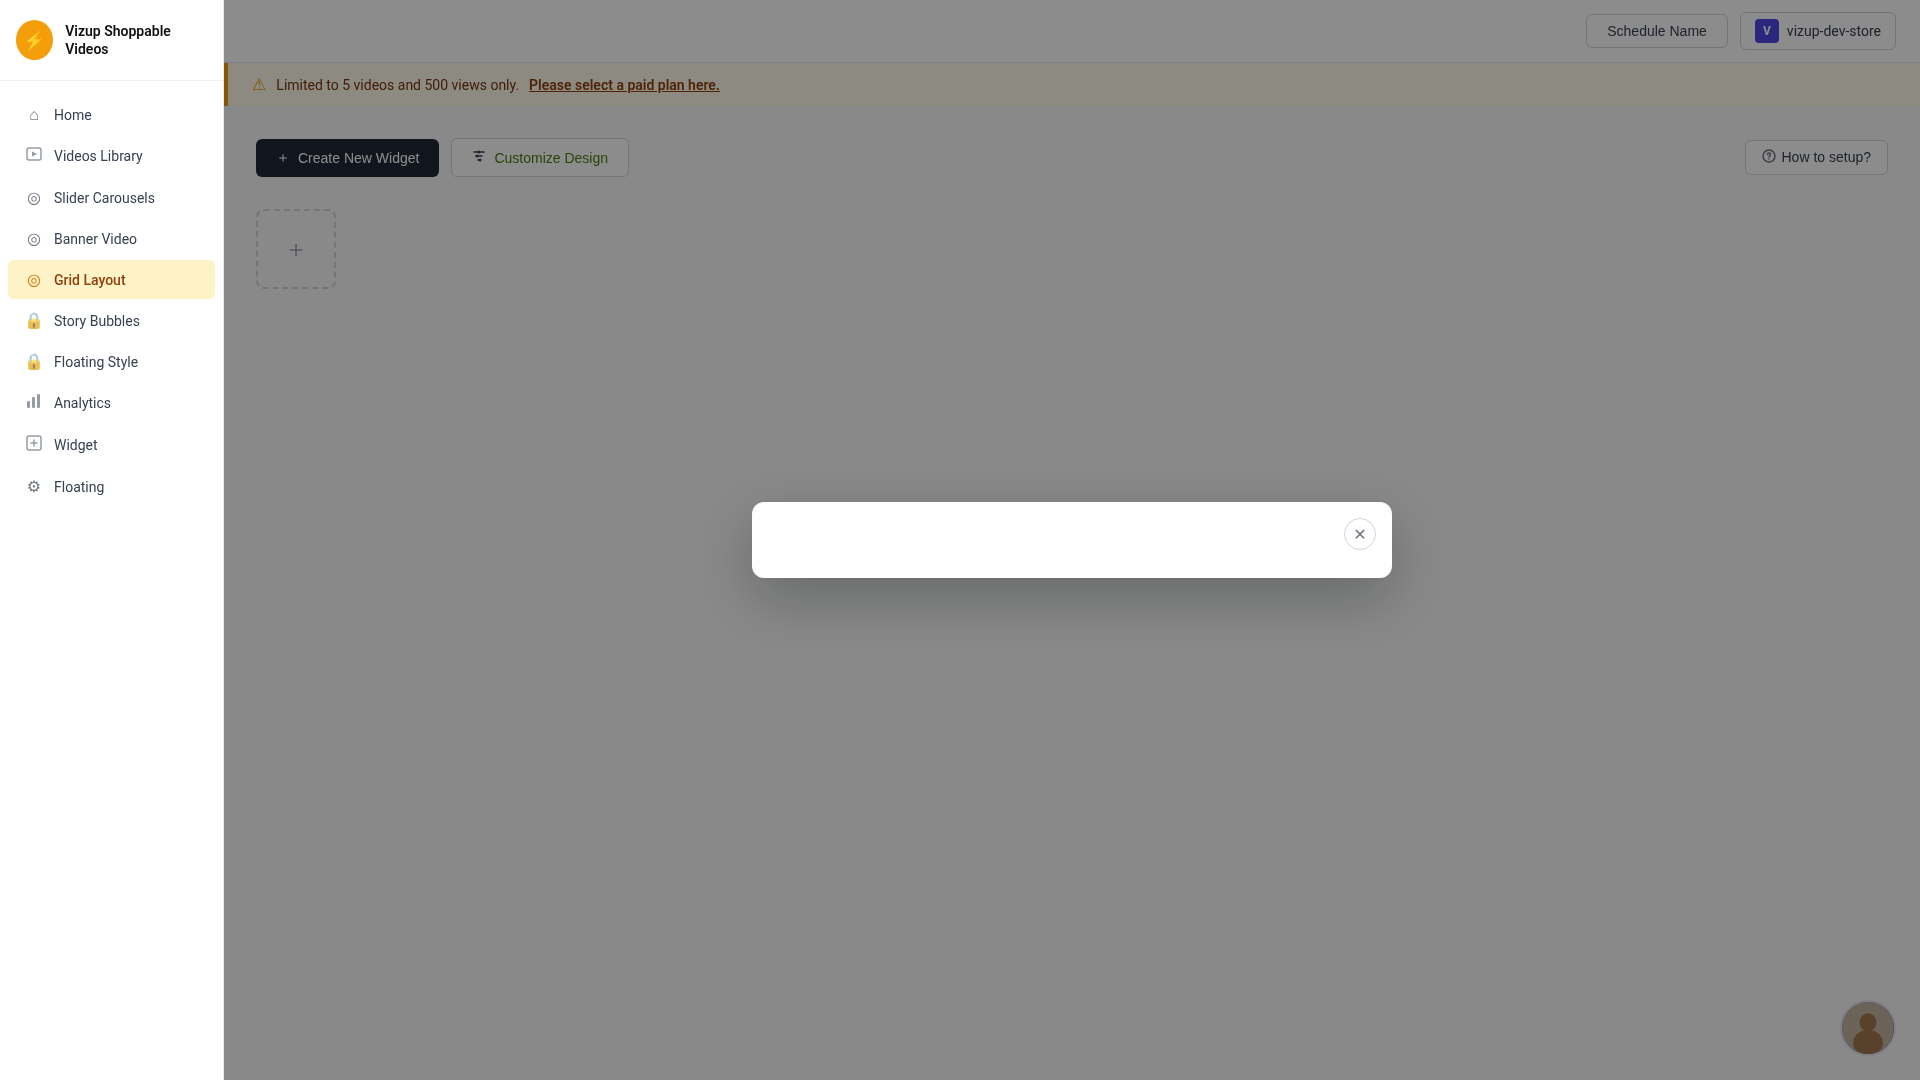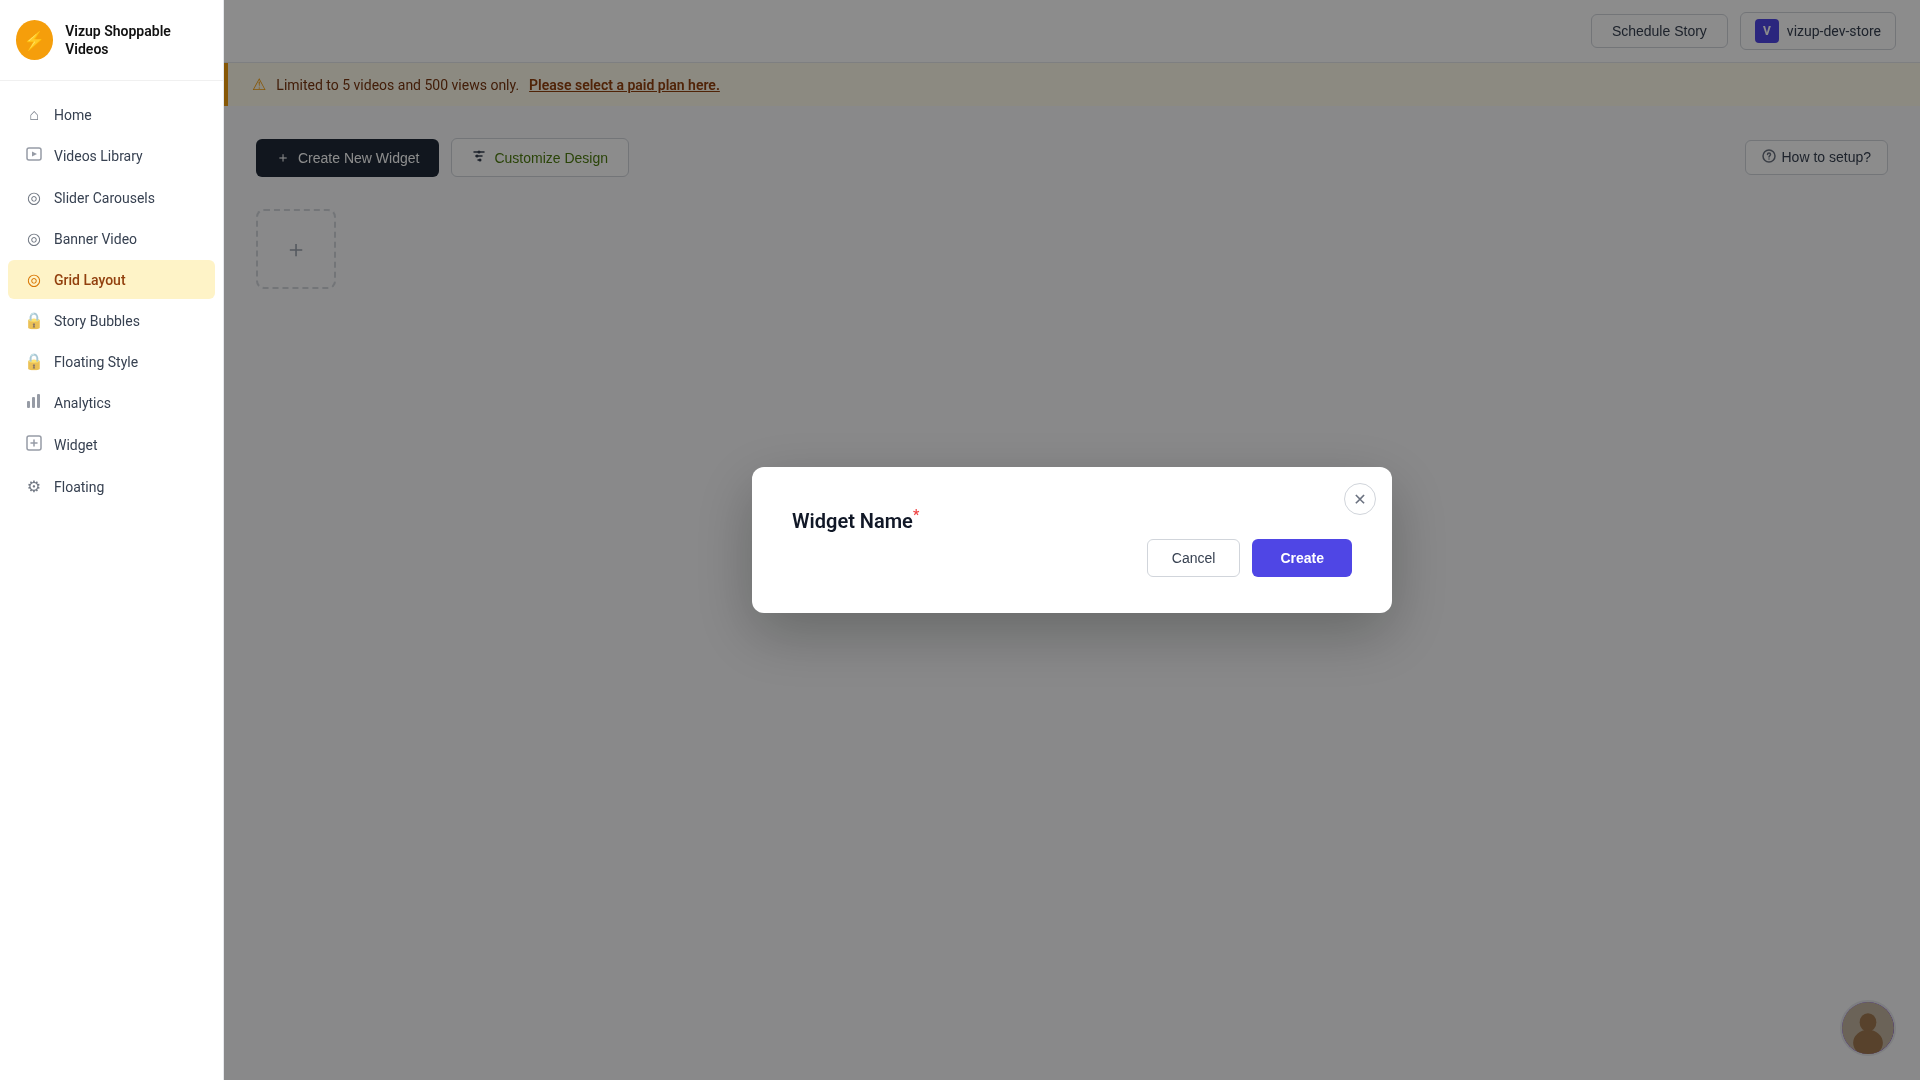--- a/index.html
+++ b/index.html
@@ -437,21 +437,21 @@
     <div class="nav-item">
       <span class="nav-icon">⚙</span>
       <span>Floating</span>
     </div>
   </nav>
 </div>
 
 <div class="main">
 
   <div class="header">
-    <button class="schedule-demo-btn">Schedule Story</button>
+    <button class="schedule-demo-btn">Schedule Name</button>
     <div class="user-badge">
       <div class="user-avatar-small">V</div>
       <span>vizup-dev-store</span>
     </div>
   </div>
 
   <div class="warning-banner">
     <span class="warning-icon">⚠</span>
     <span>Limited to 5 videos and 500 views only.</span>
     <span class="warning-link">Please select a paid plan here.</span>
@@ -489,29 +489,22 @@
 
     <div class="widget-placeholder">
       <span>＋</span>
     </div>
   </div>
 
   <div class="overlay">
     <div class="modal">
       <button class="modal-close">✕</button>
 
-      <div class="modal-title">
-        <span>Widget Name</span><sup>*</sup>
-      </div>
-
-
-      <div class="modal-actions">
-        <button class="cancel-btn">Cancel</button>
-        <button class="create-confirm-btn">Create</button>
-      </div>
+
+
     </div>
   </div>
 </div>
 
 <div class="bottom-avatar">
   <div class="avatar-face">
     <svg width="56" height="56" viewBox="0 0 56 56" fill="none">
       <circle cx="28" cy="28" r="28" fill="#c4b5a0"></circle>
       <ellipse cx="28" cy="22" rx="9" ry="10" fill="#a07850"></ellipse>
       <ellipse cx="28" cy="44" rx="16" ry="14" fill="#a07850"></ellipse>

